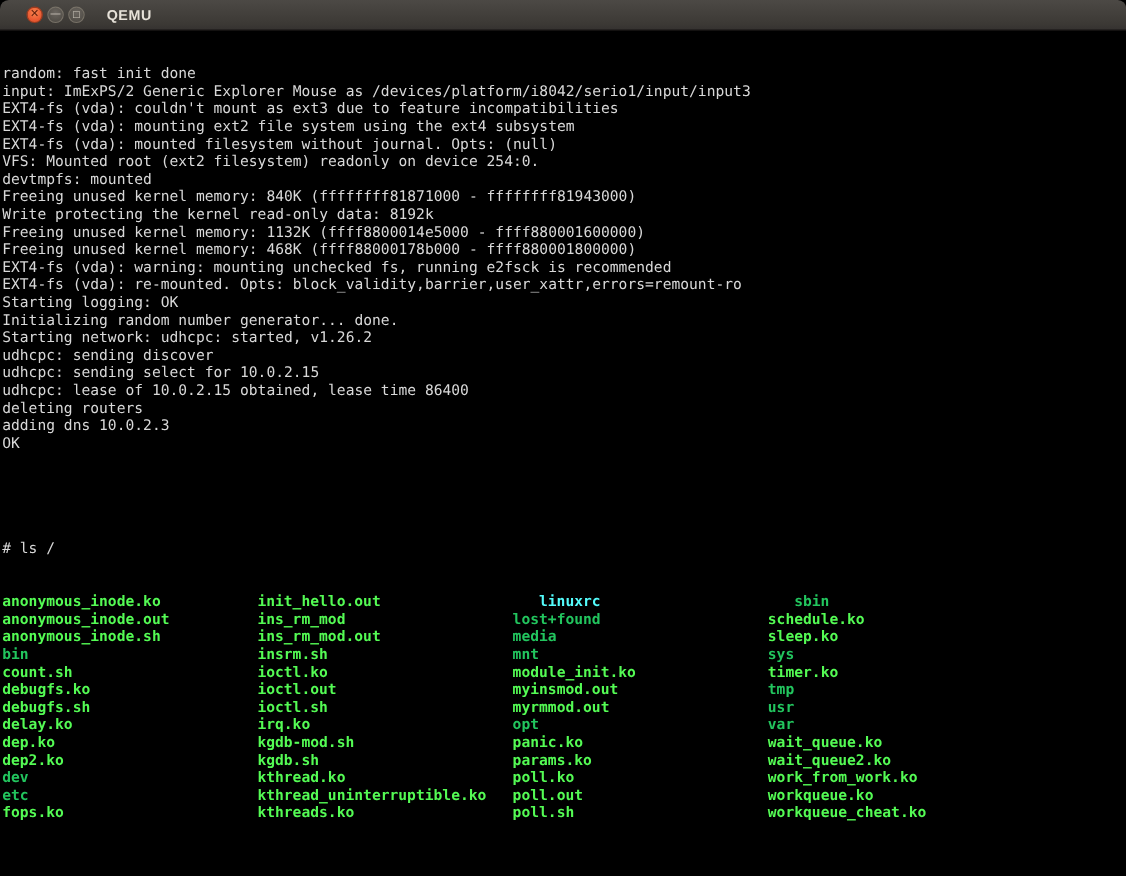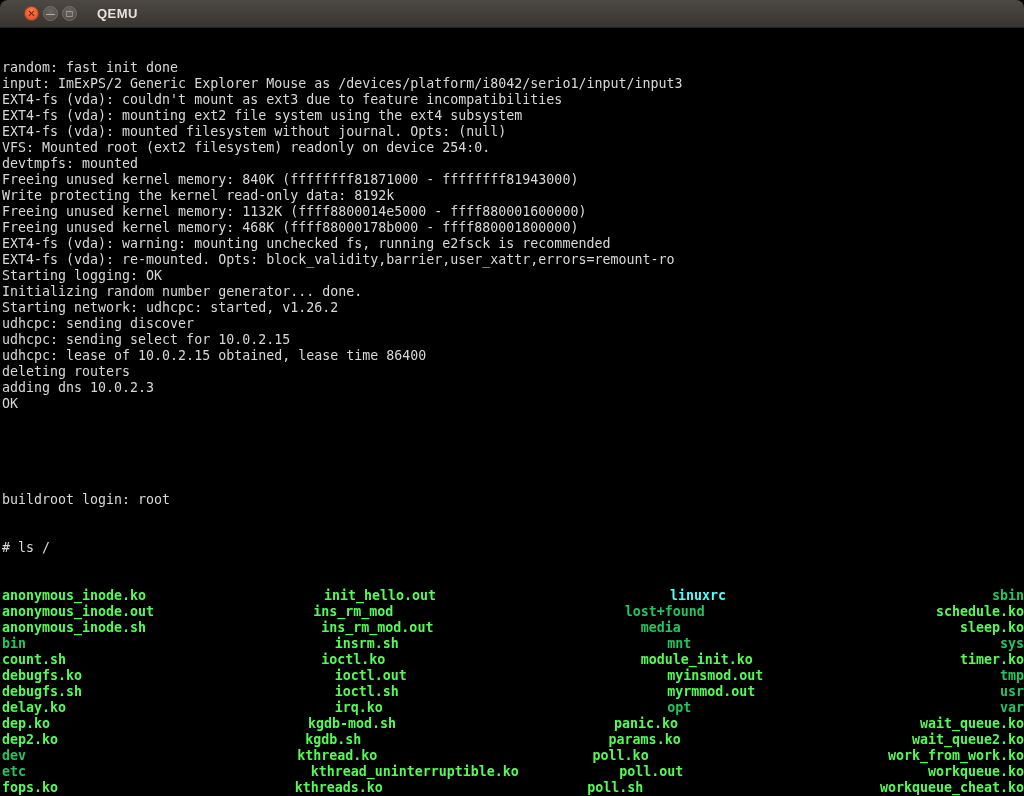--- a/index.html
+++ b/index.html
@@ -31,21 +31,21 @@
   
   .terminal{
     position:absolute;top:28px;left:0;width:1024px;height:768px;
     background:#000;color:#d8d8d8;
     font-size:13.3px;line-height:16px;
     padding-left:2px;box-sizing:border-box;
     white-space:pre;overflow:hidden;cursor:text;
   }
   .tline{height:16px;}
   .blank{height:16px;}
-  .lrow{height:16px;display:flex;justify-content:space-between;}
+  .lrow{height:16px;display:flex;}
   .lcol{flex:0 0 232px;white-space:pre;overflow:visible;}
   .lrow .lcol:last-child{flex:0 0 auto;}
   .green{color:#54fb54;font-weight:bold;}
   .blue{color:#22c55e;font-weight:bold;}
   .cyan{color:#54fcfc;font-weight:bold;margin-left:24px;}
 </style>
 </head>
 <body>
 
 <div class="window">
@@ -59,20 +59,19 @@
     </div>
     <div class="wbtn max">
       <span class="glyph">□</span>
     </div>
     <span class="title">QEMU</span>
   </div>
 
   <div class="terminal">
     <div id="boot-log"><div class="tline">random: fast init done</div><div class="tline">input: ImExPS/2 Generic Explorer Mouse as /devices/platform/i8042/serio1/input/input3</div><div class="tline">EXT4-fs (vda): couldn't mount as ext3 due to feature incompatibilities</div><div class="tline">EXT4-fs (vda): mounting ext2 file system using the ext4 subsystem</div><div class="tline">EXT4-fs (vda): mounted filesystem without journal. Opts: (null)</div><div class="tline">VFS: Mounted root (ext2 filesystem) readonly on device 254:0.</div><div class="tline">devtmpfs: mounted</div><div class="tline">Freeing unused kernel memory: 840K (ffffffff81871000 - ffffffff81943000)</div><div class="tline">Write protecting the kernel read-only data: 8192k</div><div class="tline">Freeing unused kernel memory: 1132K (ffff8800014e5000 - ffff880001600000)</div><div class="tline">Freeing unused kernel memory: 468K (ffff88000178b000 - ffff880001800000)</div><div class="tline">EXT4-fs (vda): warning: mounting unchecked fs, running e2fsck is recommended</div><div class="tline">EXT4-fs (vda): re-mounted. Opts: block_validity,barrier,user_xattr,errors=remount-ro</div><div class="tline">Starting logging: OK</div><div class="tline">Initializing random number generator... done.</div><div class="tline">Starting network: udhcpc: started, v1.26.2</div><div class="tline">udhcpc: sending discover</div><div class="tline">udhcpc: sending select for 10.0.2.15</div><div class="tline">udhcpc: lease of 10.0.2.15 obtained, lease time 86400</div><div class="tline">deleting routers</div><div class="tline">adding dns 10.0.2.3</div><div class="tline">OK</div></div>
     <div class="blank"></div>
-    <div class="tline">buildroot login: root</div>
     <div class="tline"># ls /</div>
     <div id="ls-output"><div class="lrow"><span class="lcol green">anonymous_inode.ko</span><span class="lcol green">init_hello.out</span><span class="lcol cyan">linuxrc</span><span class="lcol blue">sbin</span></div><div class="lrow"><span class="lcol green">anonymous_inode.out</span><span class="lcol green">ins_rm_mod</span><span class="lcol blue">lost+found</span><span class="lcol green">schedule.ko</span></div><div class="lrow"><span class="lcol green">anonymous_inode.sh</span><span class="lcol green">ins_rm_mod.out</span><span class="lcol blue">media</span><span class="lcol green">sleep.ko</span></div><div class="lrow"><span class="lcol blue">bin</span><span class="lcol green">insrm.sh</span><span class="lcol blue">mnt</span><span class="lcol blue">sys</span></div><div class="lrow"><span class="lcol green">count.sh</span><span class="lcol green">ioctl.ko</span><span class="lcol green">module_init.ko</span><span class="lcol green">timer.ko</span></div><div class="lrow"><span class="lcol green">debugfs.ko</span><span class="lcol green">ioctl.out</span><span class="lcol green">myinsmod.out</span><span class="lcol blue">tmp</span></div><div class="lrow"><span class="lcol green">debugfs.sh</span><span class="lcol green">ioctl.sh</span><span class="lcol green">myrmmod.out</span><span class="lcol blue">usr</span></div><div class="lrow"><span class="lcol green">delay.ko</span><span class="lcol green">irq.ko</span><span class="lcol blue">opt</span><span class="lcol blue">var</span></div><div class="lrow"><span class="lcol green">dep.ko</span><span class="lcol green">kgdb-mod.sh</span><span class="lcol green">panic.ko</span><span class="lcol green">wait_queue.ko</span></div><div class="lrow"><span class="lcol green">dep2.ko</span><span class="lcol green">kgdb.sh</span><span class="lcol green">params.ko</span><span class="lcol green">wait_queue2.ko</span></div><div class="lrow"><span class="lcol blue">dev</span><span class="lcol green">kthread.ko</span><span class="lcol green">poll.ko</span><span class="lcol green">work_from_work.ko</span></div><div class="lrow"><span class="lcol blue">etc</span><span class="lcol green">kthread_uninterruptible.ko</span><span class="lcol green">poll.out</span><span class="lcol green">workqueue.ko</span></div><div class="lrow"><span class="lcol green">fops.ko</span><span class="lcol green">kthreads.ko</span><span class="lcol green">poll.sh</span><span class="lcol green">workqueue_cheat.ko</span></div></div>
     
     
   </div>
 
 </div>
 
 </body></html>

